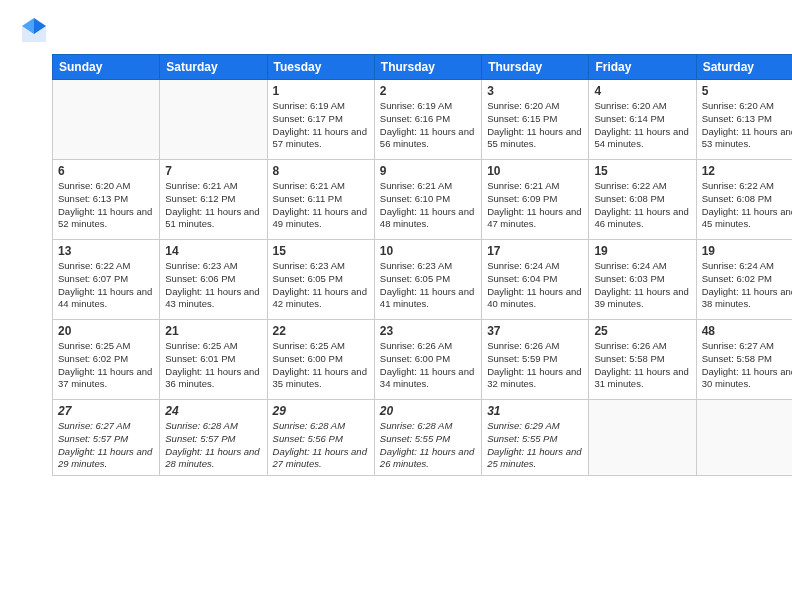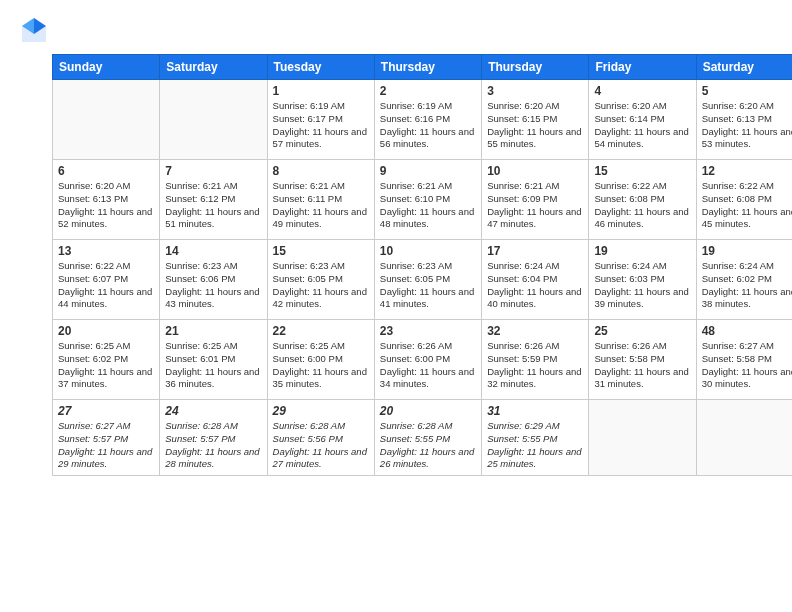--- a/index.html
+++ b/index.html
@@ -277,21 +277,21 @@
 Sunset: 6:00 PM
 Daylight: 11 hours and 35 minutes.</div>
           </td>
           <td>
             <span class="day-num">23</span>
             <div class="cell-text" style="white-space: pre-line;">Sunrise: 6:26 AM
 Sunset: 6:00 PM
 Daylight: 11 hours and 34 minutes.</div>
           </td>
           <td>
-            <span class="day-num">32</span>
+            <span class="day-num">37</span>
             <div class="cell-text" style="white-space: pre-line;">Sunrise: 6:26 AM
 Sunset: 5:59 PM
 Daylight: 11 hours and 32 minutes.</div>
           </td>
           <td>
             <span class="day-num">25</span>
             <div class="cell-text" style="white-space: pre-line;">Sunrise: 6:26 AM
 Sunset: 5:58 PM
 Daylight: 11 hours and 31 minutes.</div>
           </td>

